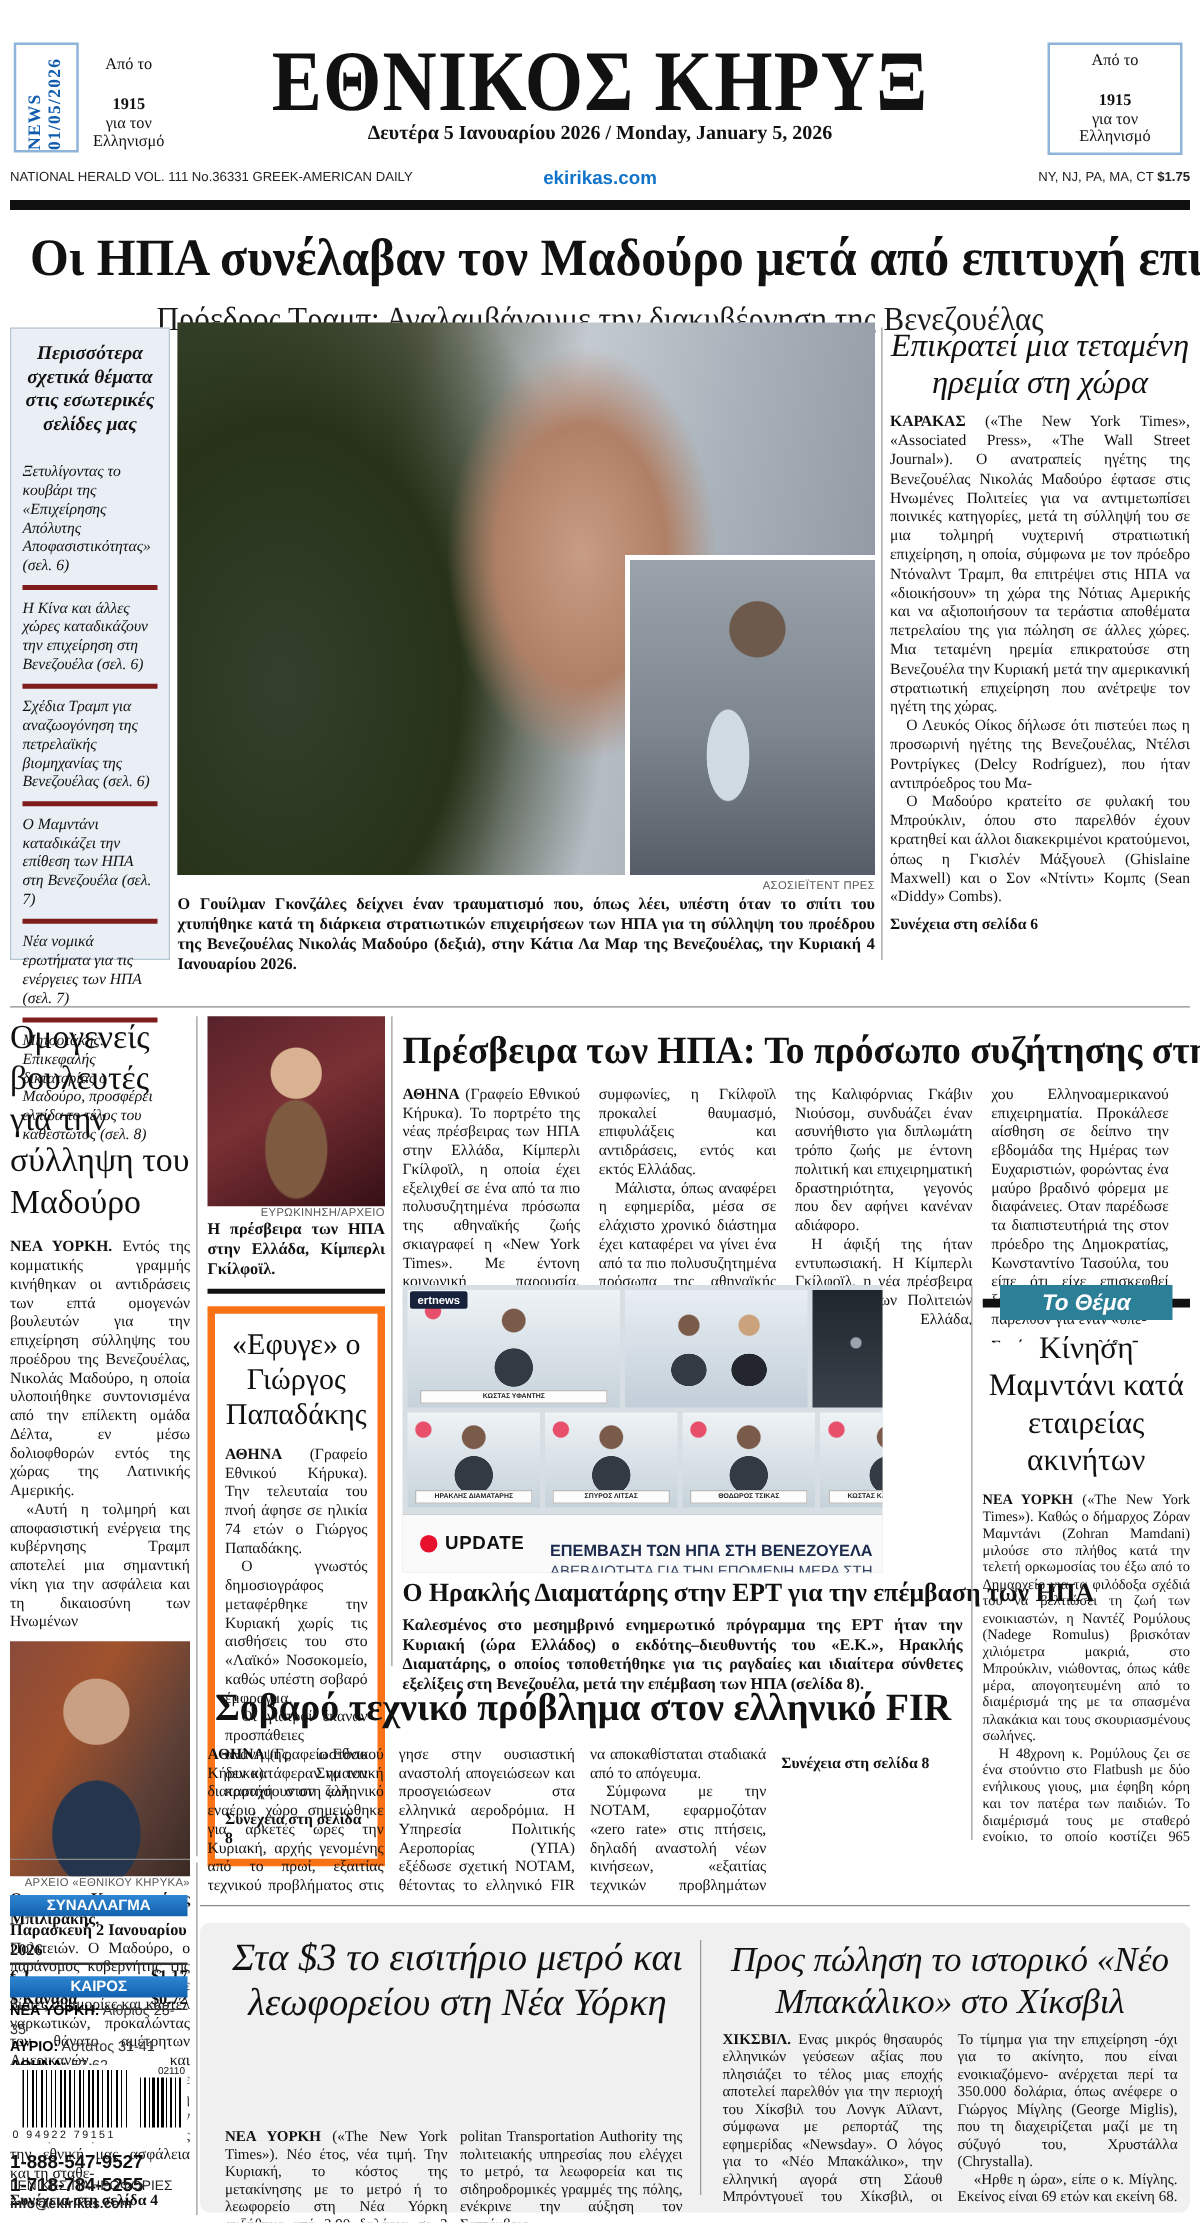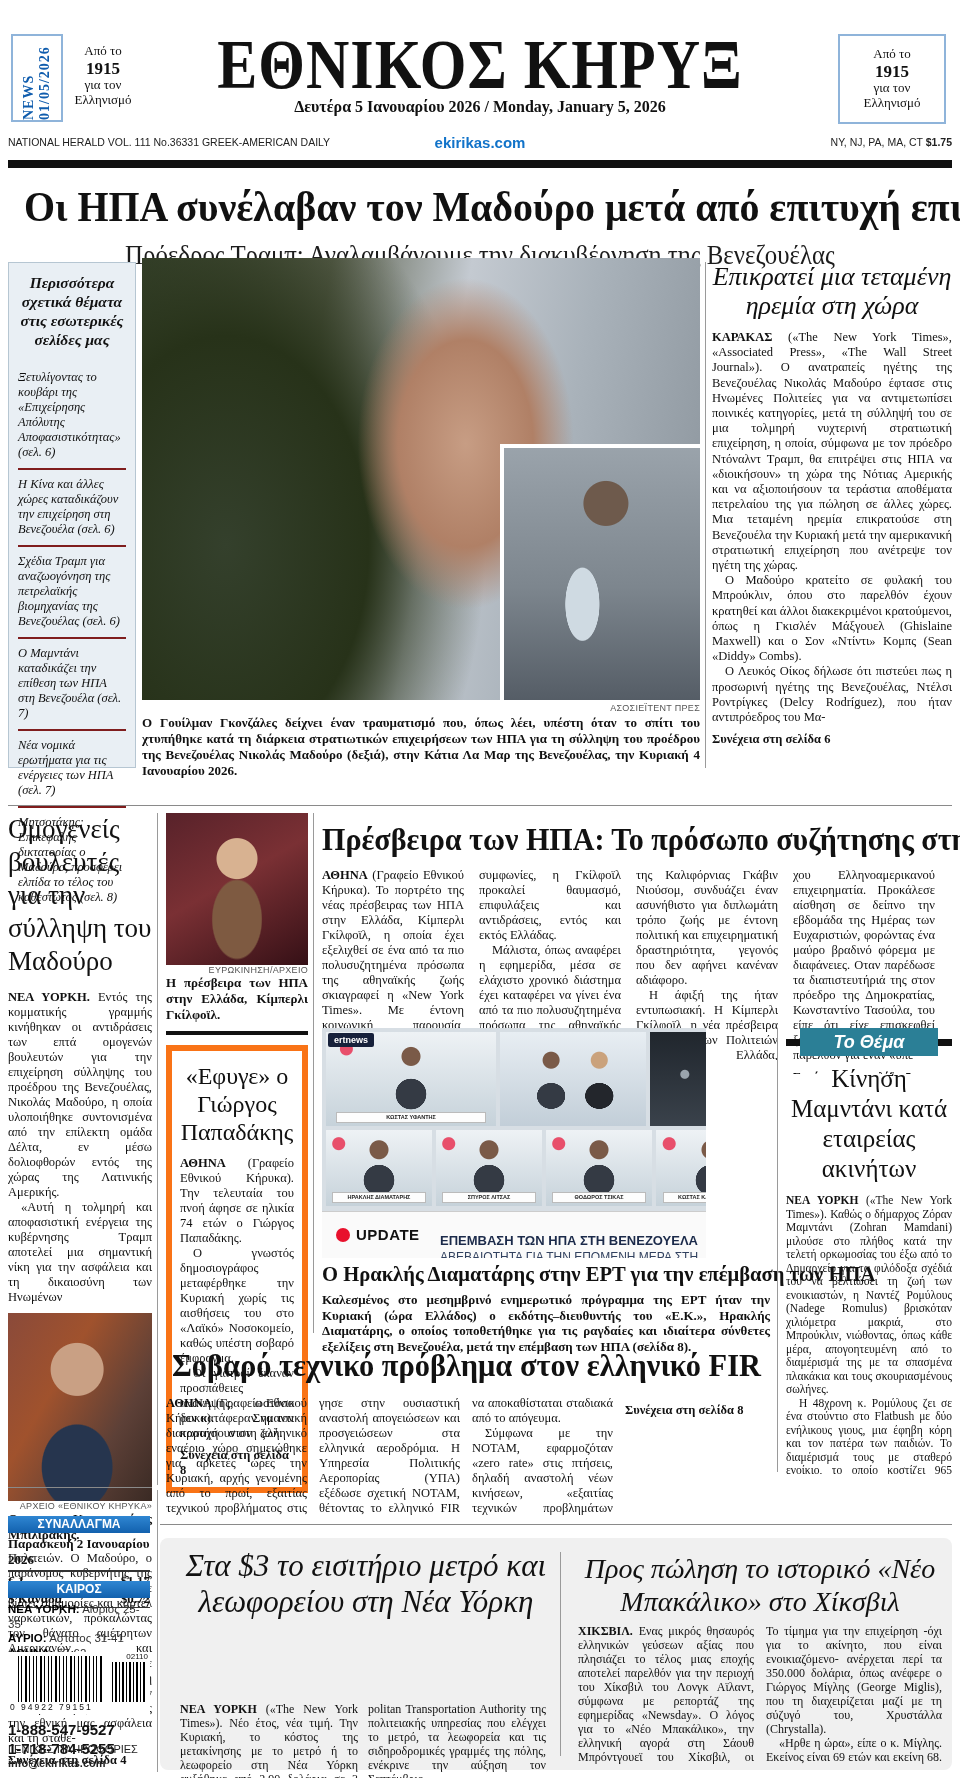--- a/index.html
+++ b/index.html
@@ -15,42 +15,42 @@
   .rule-v{position:absolute;width:1px;background:#9a9a9a;}
   .sans{font-family:"Liberation Sans",sans-serif;}
   .credit{font-family:"Liberation Sans",sans-serif;font-size:9px;color:#555;text-align:right;letter-spacing:.3px;}
   .caption{font-weight:bold;font-size:13px;line-height:16px;text-align:justify;}
 
   
   #news-box{left:11px;top:34px;width:48px;height:84px;border:2px solid #8fb4da;display:flex;align-items:center;justify-content:center;}
   #news-vert{writing-mode:vertical-rl;transform:rotate(180deg);color:#0f5cad;font-weight:bold;
              font-size:14px;letter-spacing:1px;font-family:"Liberation Serif",serif;}
   .tagline{text-align:center;line-height:1.15;font-size:13px;}
-  .tagline .yr{font-weight:bold;font-size:17px;}
+  .tagline .yr{font-weight:bold;font-size:13px;margin-top:17px;}
   #tag-left{left:72px;top:44px;width:62px;}
   #brand-box{left:838px;top:34px;width:104px;height:86px;border:2px solid #8fb4da;display:flex;align-items:center;justify-content:center;}
   #mast-title{left:140px;top:26px;width:680px;text-align:center;font-weight:bold;font-size:60px;
               letter-spacing:1px;transform:scaleY(1.15);transform-origin:center top;white-space:nowrap;}
   #mast-date{left:140px;top:98px;width:680px;text-align:center;font-weight:bold;font-size:16px;}
   #info-row{left:8px;top:136px;width:944px;font-size:10.5px;color:#222;}
   #info-left{left:0;top:0;}
   #info-site{left:0;top:-2px;width:944px;text-align:center;color:#1173c9;font-weight:bold;font-size:15px;}
   #info-right{right:0;top:0;}
   #black-bar{left:8px;top:160px;width:944px;height:8px;background:#101010;}
 
   
   #lead-h1{left:0;top:183px;width:960px;text-align:center;font-weight:bold;font-size:42px;
            transform:scaleX(.95);transform-origin:center;white-space:nowrap;}
   #lead-h2{left:0;top:240px;width:960px;text-align:center;font-size:27px;color:#1c1c1c;
            transform:scaleX(.92);transform-origin:center;white-space:nowrap;}
 
   
   #sidebar{left:8px;top:262px;width:128px;height:506px;background:#e9eff4;border:1px solid #b6c6d2;box-sizing:border-box;padding:10px 9px;}
   #sidebar .sb-title{font-style:italic;font-weight:bold;font-size:15.5px;line-height:19px;text-align:center;margin-bottom:14px;}
-  .sb-item{font-style:italic;font-size:12.5px;line-height:15px;padding:7px 0 8px 0;border-bottom:2px solid #7f1d1d;}
+  .sb-item{font-style:italic;font-size:12.5px;line-height:15px;padding:7px 0 8px 0;border-bottom:4px solid #7f1d1d;}
   .sb-item:last-child{border-bottom:none;}
 
   
   #photo-lead{left:142px;top:258px;width:558px;height:442px;overflow:hidden;
     background:
       radial-gradient(ellipse 150px 230px at 58% 42%,#c79d84 0%,#b08066 45%,rgba(176,128,102,0) 72%),
       radial-gradient(ellipse 260px 380px at 15% 65%,#34402c 0%,#273219 55%,rgba(39,50,25,0) 100%),
       linear-gradient(100deg,#39452f 0%,#5d6350 30%,#c4cad1 52%,#a9b2ba 72%,#8b949c 100%);}
   #photo-inset{position:absolute;right:0;bottom:0;width:196px;height:252px;border-left:4px solid #fff;border-top:4px solid #fff;
     background:
@@ -224,22 +224,22 @@
   <div class="abs" id="photo-lead">
     <div id="photo-inset"></div>
   </div>
   <div class="abs credit" id="lead-credit">ΑΣΟΣΙΕΪΤΕΝΤ ΠΡΕΣ</div>
   <div class="abs caption" id="lead-cap">Ο Γουίλμαν Γκονζάλες δείχνει έναν τραυματισμό που, όπως λέει, υπέστη όταν το σπίτι του χτυπήθηκε κατά τη διάρκεια στρατιωτικών επιχειρήσεων των ΗΠΑ για τη σύλληψη του προέδρου της Βενεζουέλας Νικολάς Μαδούρο (δεξιά), στην Κάτια Λα Μαρ της Βενεζουέλας, την Κυριακή 4 Ιανουαρίου 2026.</div>
   <div class="rule-v" id="rule-photo-v"></div>
 
   <div class="abs" id="calm">
     <h3>Επικρατεί μια τεταμένη ηρεμία στη χώρα</h3>
     <p class="body-txt"><b>ΚΑΡΑΚΑΣ</b> <span>(«The New York Times», «Associated Press», «The Wall Street Journal»). Ο ανατραπείς ηγέτης της Βενεζουέλας Νικολάς Μαδούρο έφτασε στις Ηνωμένες Πολιτείες για να αντιμετωπίσει ποινικές κατηγορίες, μετά τη σύλληψή του σε μια τολμηρή νυχτερινή στρατιωτική επιχείρηση, η οποία, σύμφωνα με τον πρόεδρο Ντόναλντ Τραμπ, θα επιτρέψει στις ΗΠΑ να «διοικήσουν» τη χώρα της Νότιας Αμερικής και να αξιοποιήσουν τα τεράστια αποθέματα πετρελαίου της για πώληση σε άλλες χώρες. Μια τεταμένη ηρεμία επικρατούσε στη Βενεζουέλα την Κυριακή μετά την αμερικανική στρατιωτική επιχείρηση που ανέτρεψε τον ηγέτη της χώρας.</span></p>
+    <p class="body-txt ind">Ο Λευκός Οίκος δήλωσε ότι πιστεύει πως η προσωρινή ηγέτης της Βενεζουέλας, Ντέλσι Ροντρίγκες (Delcy Rodríguez), που ήταν αντιπρόεδρος του Μα-</p>
     <p class="body-txt ind">Ο Μαδούρο κρατείτο σε φυλακή του Μπρούκλιν, όπου στο παρελθόν έχουν κρατηθεί και άλλοι διακεκριμένοι κρατούμενοι, όπως η Γκισλέν Μάξγουελ (Ghislaine Maxwell) και ο Σον «Ντίντι» Κομπς (Sean «Diddy» Combs).</p>
-    <p class="body-txt ind">Ο Λευκός Οίκος δήλωσε ότι πιστεύει πως η προσωρινή ηγέτης της Βενεζουέλας, Ντέλσι Ροντρίγκες (Delcy Rodríguez), που ήταν αντιπρόεδρος του Μα-</p>
     <p class="cont">Συνέχεια στη σελίδα 6</p>
   </div>
 
   <div class="rule-h" id="rule-mid"></div>
 
   <div class="abs" id="colA">
     <h3>Ομογενείς βουλευτές για την σύλληψη του Μαδούρο</h3>
     <p class="body-txt"><b>ΝΕΑ ΥΟΡΚΗ.</b> <span>Εντός της κομματικής γραμμής κινήθηκαν οι αντιδράσεις των επτά ομογενών βουλευτών για την επιχείρηση σύλληψης του προέδρου της Βενεζουέλας, Νικολάς Μαδούρο, η οποία υλοποιήθηκε συντονισμένα από την επίλεκτη ομάδα Δέλτα, εν μέσω δολιοφθορών εντός της χώρας της Λατινικής Αμερικής.</span></p>
     <p class="body-txt ind">«Αυτή η τολμηρή και αποφασιστική ενέργεια της κυβέρνησης Τραμπ αποτελεί μια σημαντική νίκη για την ασφάλεια και τη δικαιοσύνη των Ηνωμένων</p>
     <div id="photo-bilirakis"></div>

